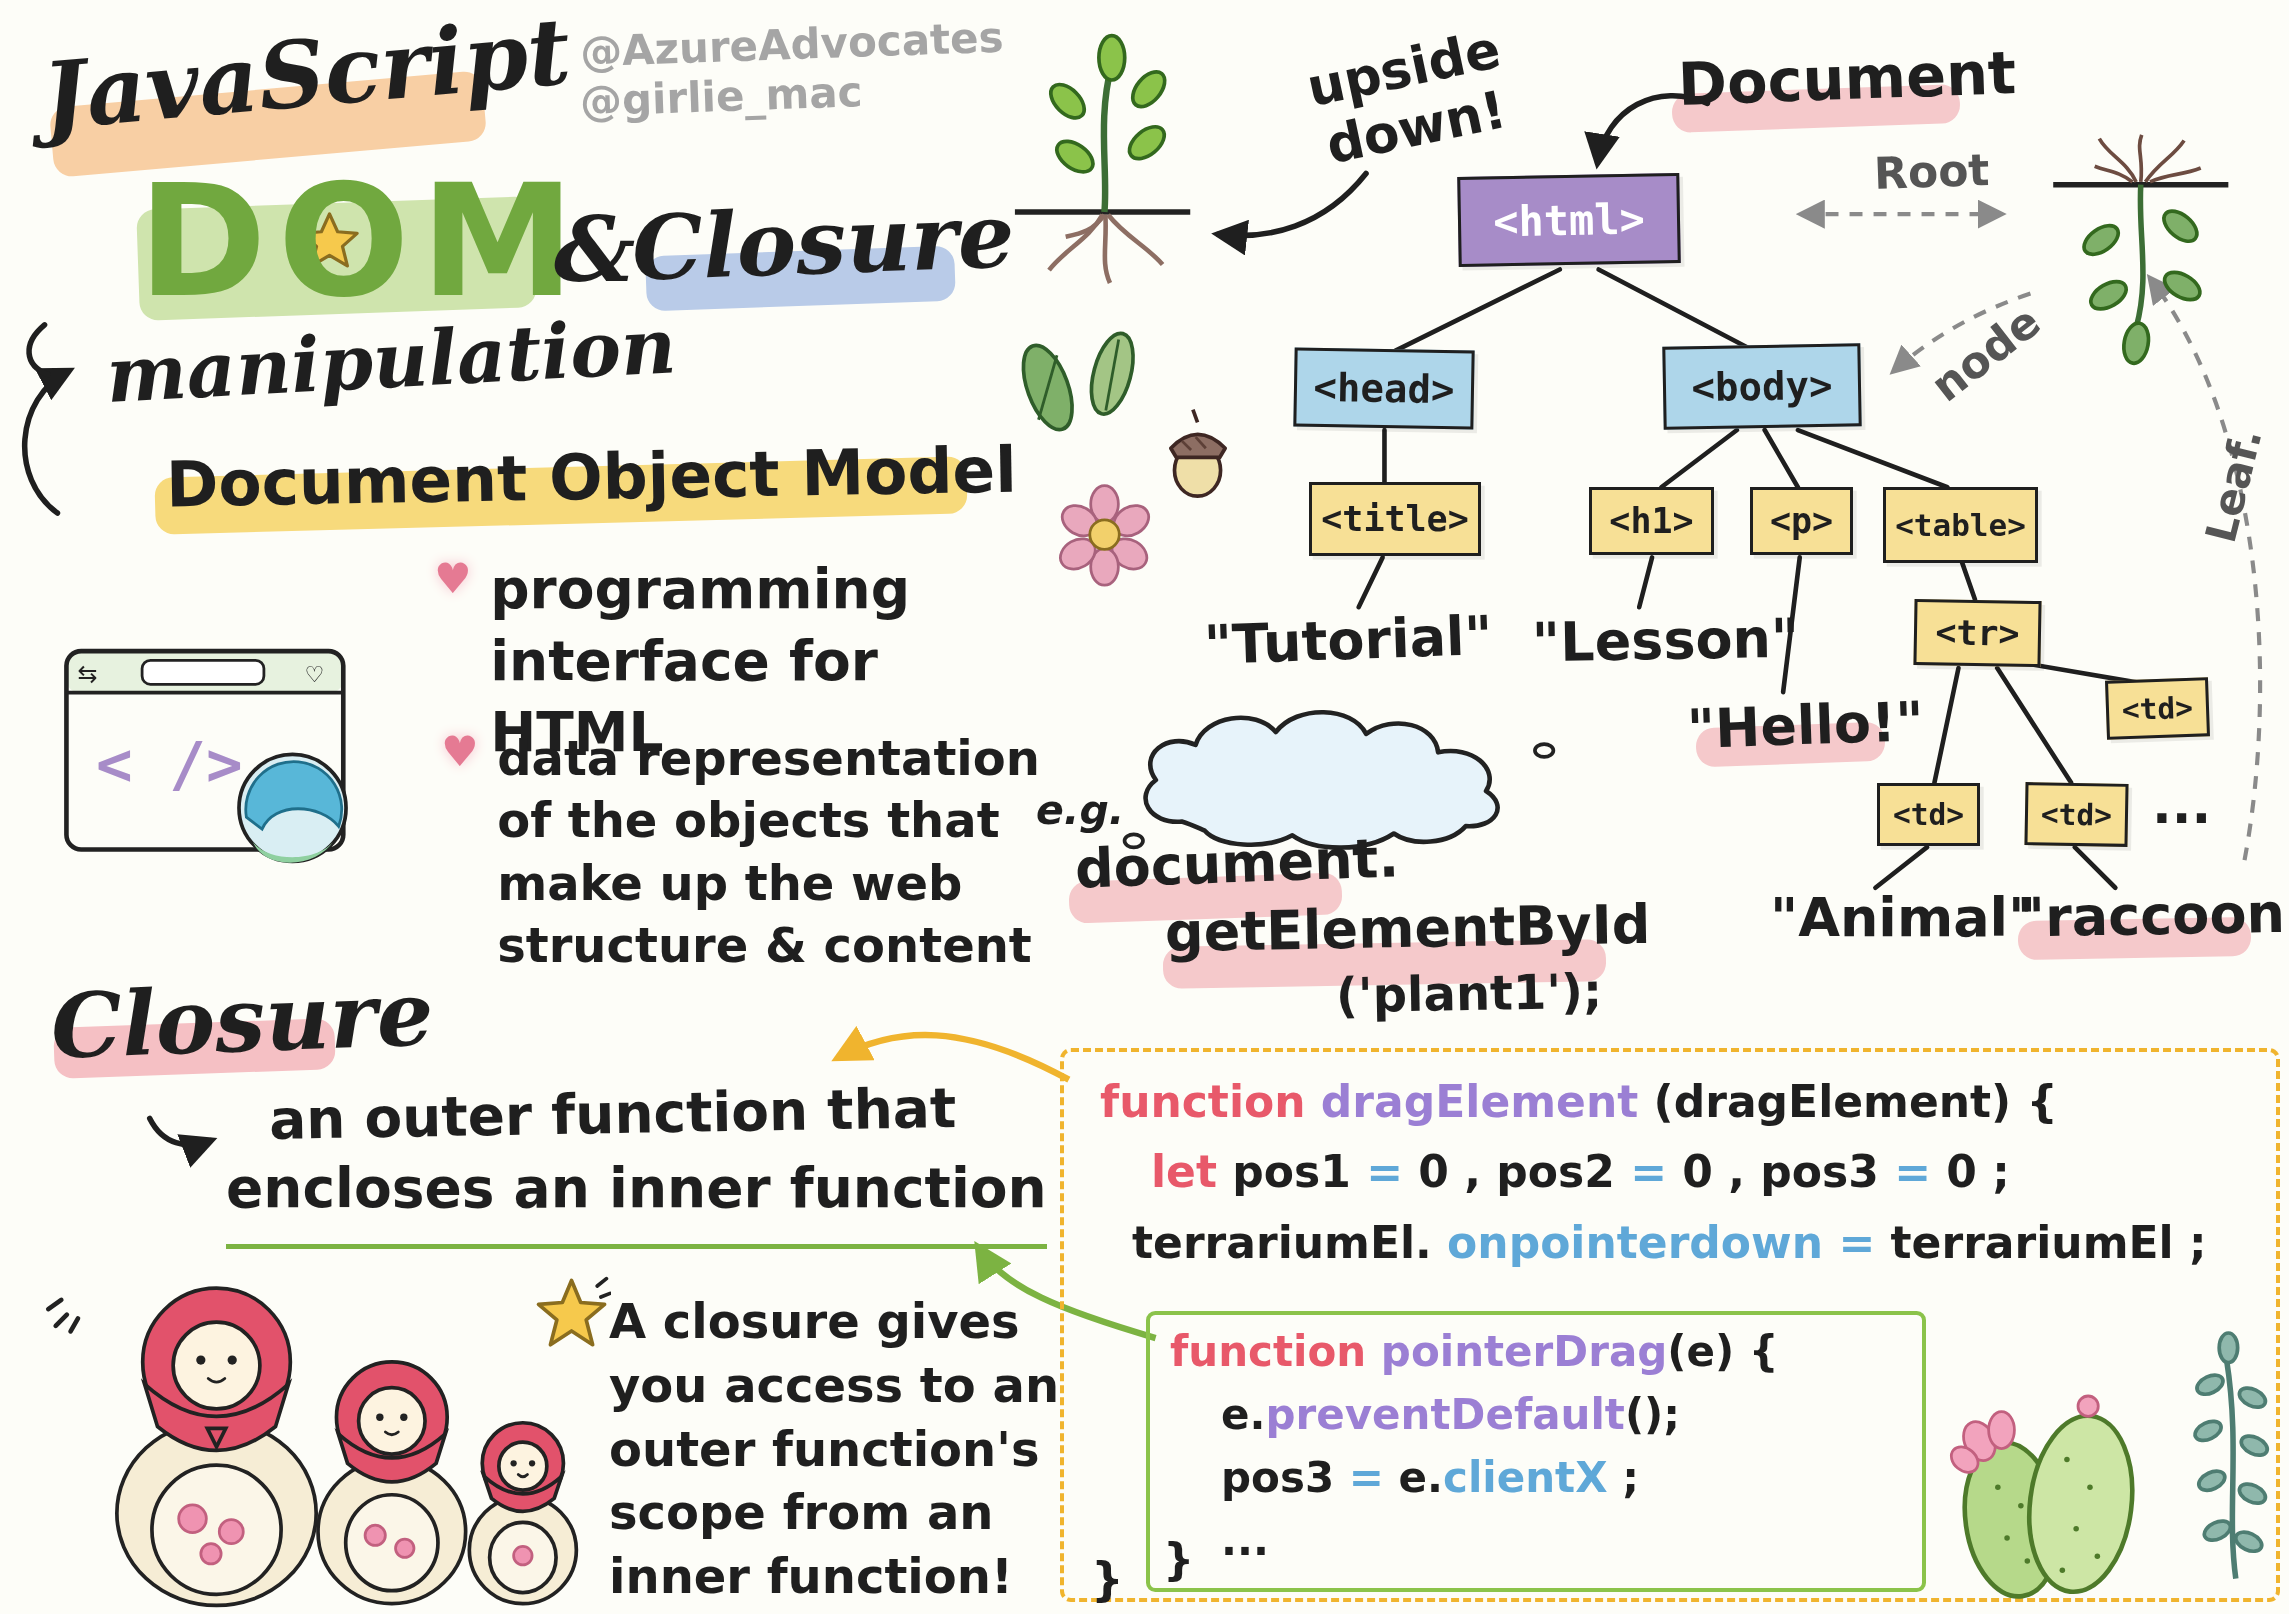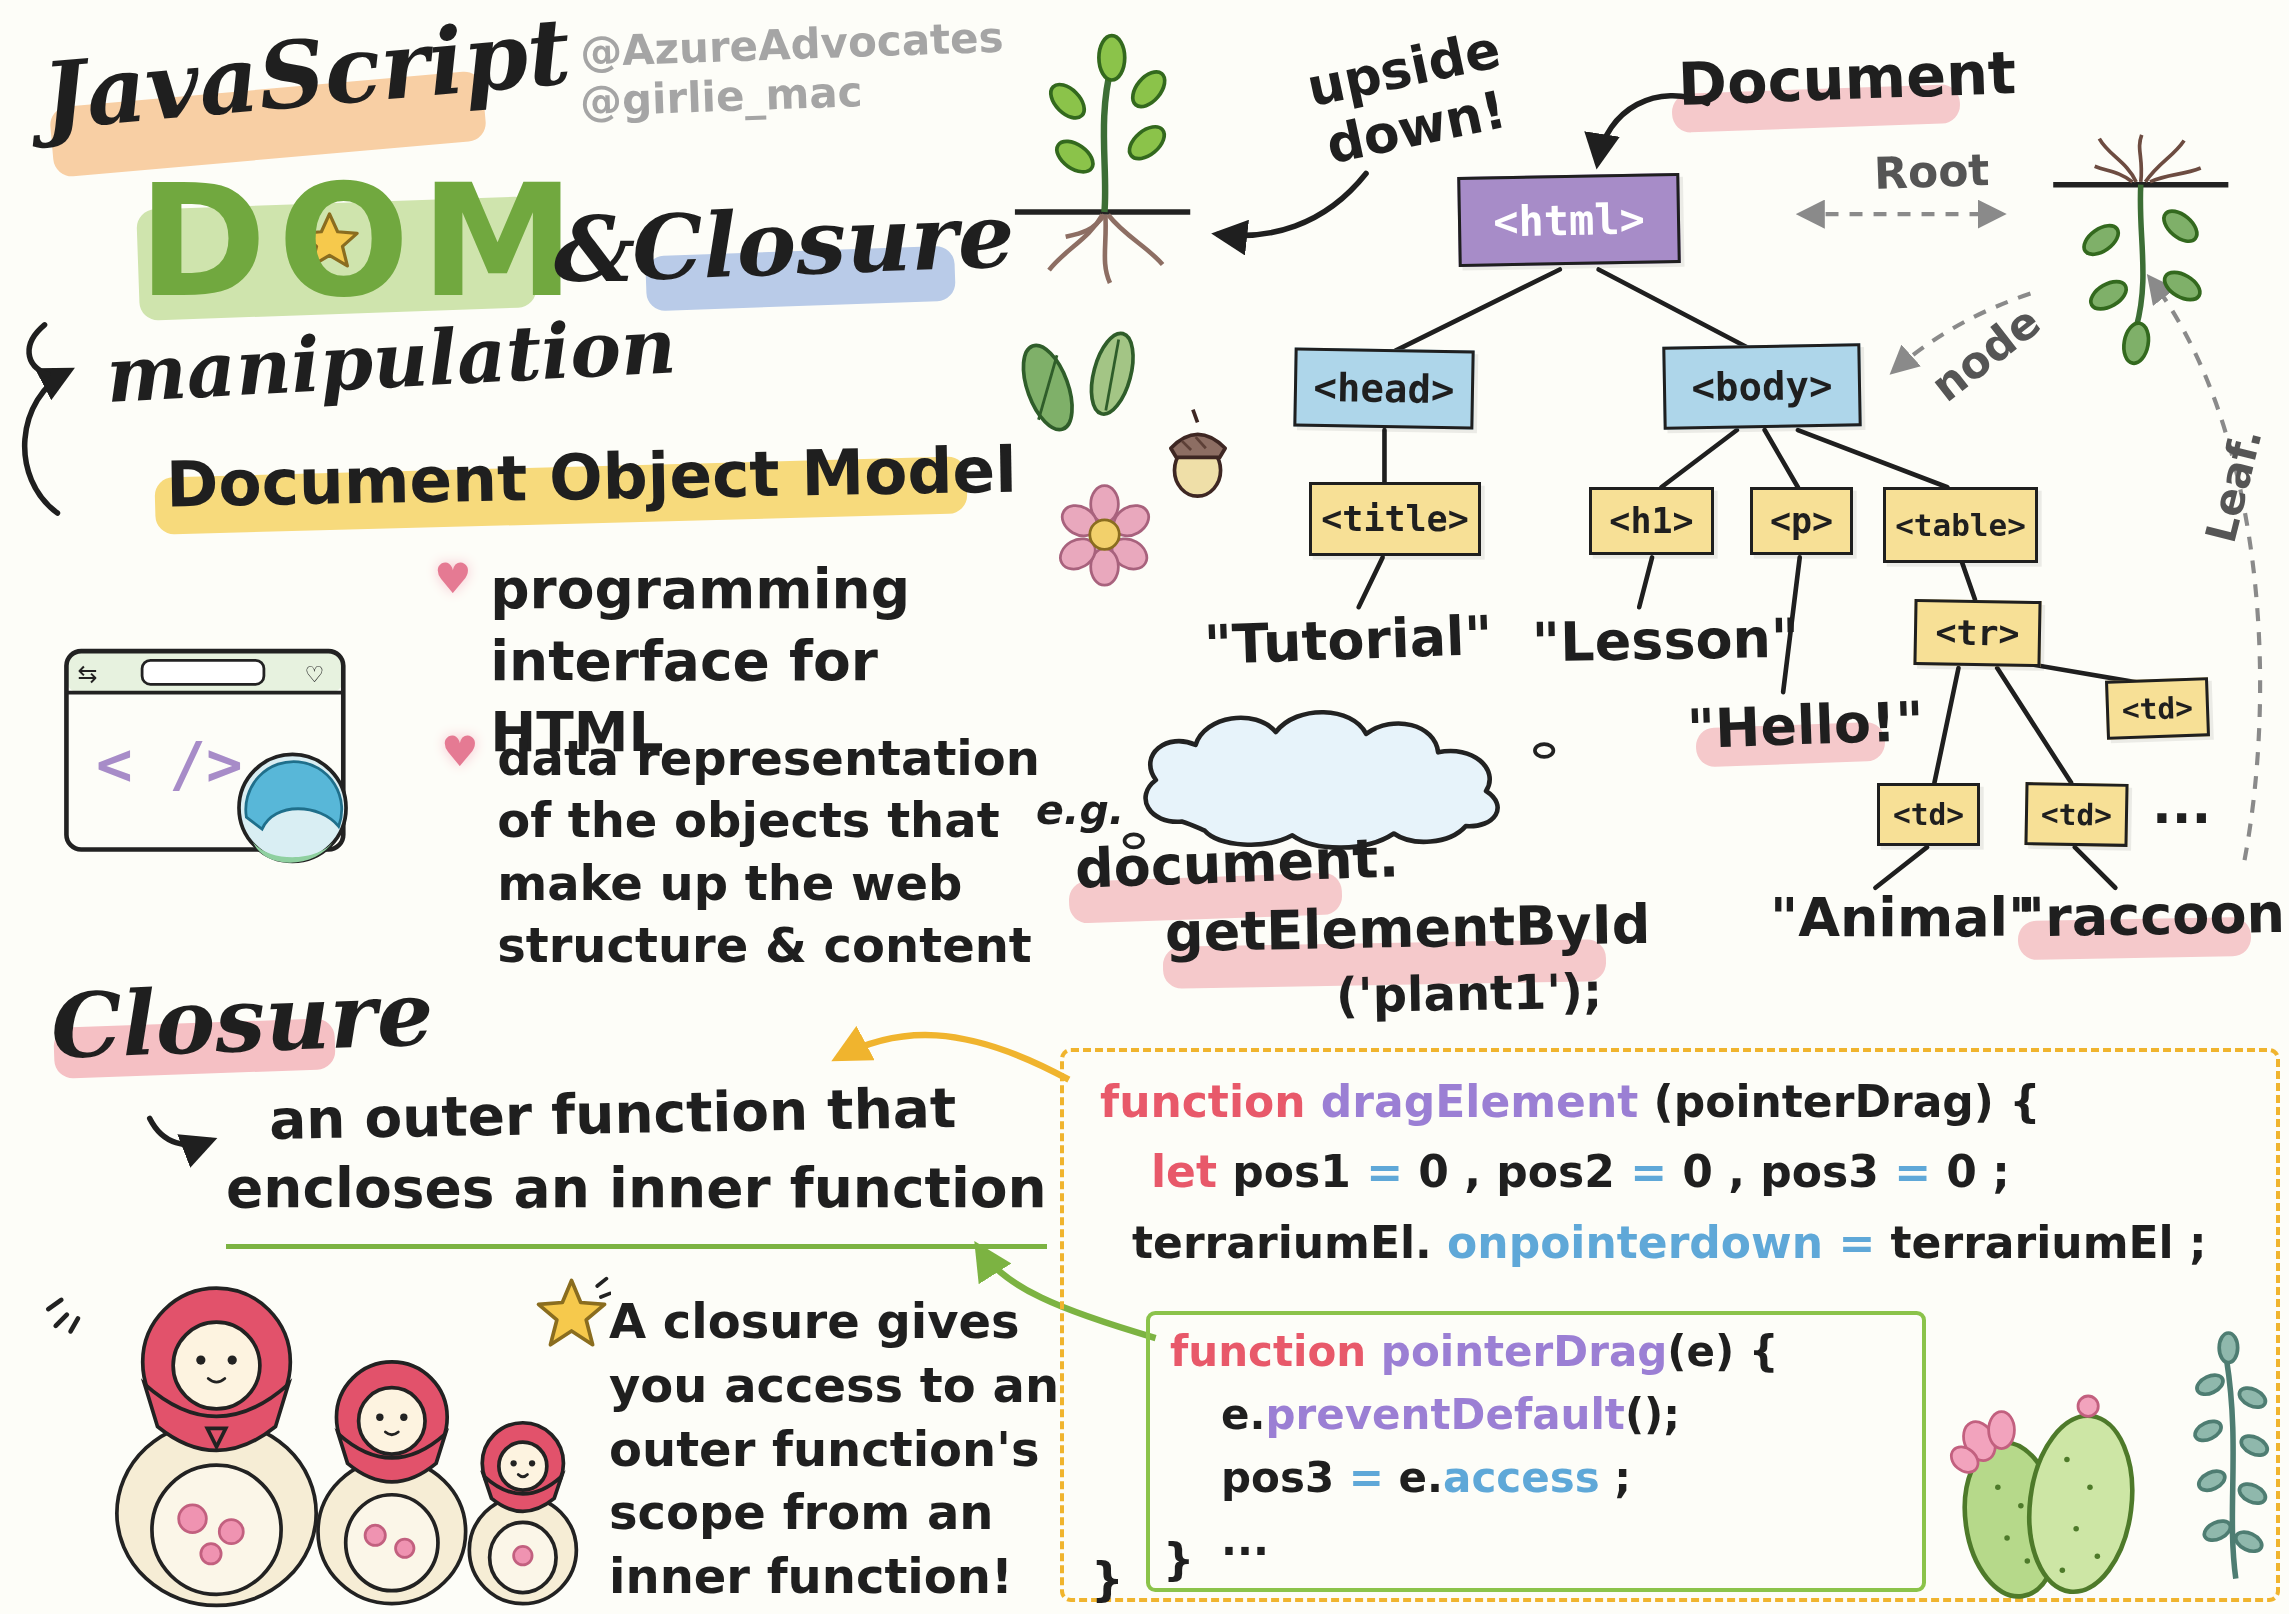--- a/index.html
+++ b/index.html
@@ -298,30 +298,30 @@
 
   <svg class="doodle" style="left:533px;top:1275px" width="78" height="78" viewBox="0 0 85 85">
     <path d="M42 6 L52 30 L78 32 L58 49 L65 76 L42 61 L19 76 L26 49 L6 32 L32 30 Z" fill="#f6c94c" stroke="#8a6d1f" stroke-width="4" stroke-linejoin="round"></path>
     <path d="M70 12 L80 4 M74 24 L84 20" stroke="#222" stroke-width="4" stroke-linecap="round"></path>
   </svg>
 
   <div class="txt hand" style="left:609px;top:1290px;width:480px;font-size:48px;line-height:1.33">A closure gives you access to an outer function's scope from an inner function!</div>
 
   <div class="abs" style="left:1060px;top:1048px;width:1220px;height:554px;border:4.6px dashed #f0b42e;border-radius:11px;z-index:2"></div>
   <div class="txt code" style="left:1100px;top:1067px">
-      <div class="code-line"><span class="tok-red">function </span><span class="tok-purple">dragElement </span><span class="tok-ink">(pointerDrag) {</span></div>
+      <div class="code-line"><span class="tok-red">function </span><span class="tok-purple">dragElement </span><span class="tok-ink">(dragElement) {</span></div>
       <div class="code-line" style="padding-left: 51px;"><span class="tok-red">let </span><span class="tok-ink">pos1 </span><span class="tok-blue">= </span><span class="tok-ink">0 ,  pos2 </span><span class="tok-blue">= </span><span class="tok-ink">0 , pos3 </span><span class="tok-blue">= </span><span class="tok-ink">0 ;</span></div>
       <div class="code-line" style="padding-left: 32px;"><span class="tok-ink">terrariumEl. </span><span class="tok-blue">onpointerdown </span><span class="tok-blue">= </span><span class="tok-ink">terrariumEl ;</span></div>
     </div>
 
   <div class="abs" style="left:1146px;top:1311px;width:780px;height:281px;border:4.6px solid #8bc34a;border-radius:9.2px;z-index:2"></div>
   <div class="txt code" style="left:1170px;top:1320px;font-size:42px;line-height:1.5">
       <div class="code-line"><span class="tok-red">function </span><span class="tok-purple">pointerDrag</span><span class="tok-ink">(e) {</span></div>
       <div class="code-line" style="padding-left: 51px;"><span class="tok-ink">e.</span><span class="tok-purple">preventDefault</span><span class="tok-ink">();</span></div>
-      <div class="code-line" style="padding-left: 51px;"><span class="tok-ink">pos3 </span><span class="tok-blue">= </span><span class="tok-ink">e.</span><span class="tok-blue">access</span><span class="tok-ink"> ;</span></div>
+      <div class="code-line" style="padding-left: 51px;"><span class="tok-ink">pos3 </span><span class="tok-blue">= </span><span class="tok-ink">e.</span><span class="tok-blue">clientX</span><span class="tok-ink"> ;</span></div>
       <div class="code-line" style="padding-left: 51px;"><span class="tok-ink">...</span></div>
     </div>
   <div class="txt code" style="left:1163px;top:1525px;font-size:44px">}</div>
   <div class="txt code" style="left:1091px;top:1543px;font-size:46px">}</div>
 
   <svg class="doodle" style="left:1924px;top:1349px" width="226" height="258" viewBox="0 0 245 280">
     <g stroke="#4e7a2a" stroke-width="5">
       <ellipse cx="95" cy="185" rx="50" ry="84" fill="#b6d98a" transform="rotate(-8 95 185)"></ellipse>
       <ellipse cx="170" cy="168" rx="55" ry="96" fill="#cde6a5" transform="rotate(7 170 168)"></ellipse>
     </g>

